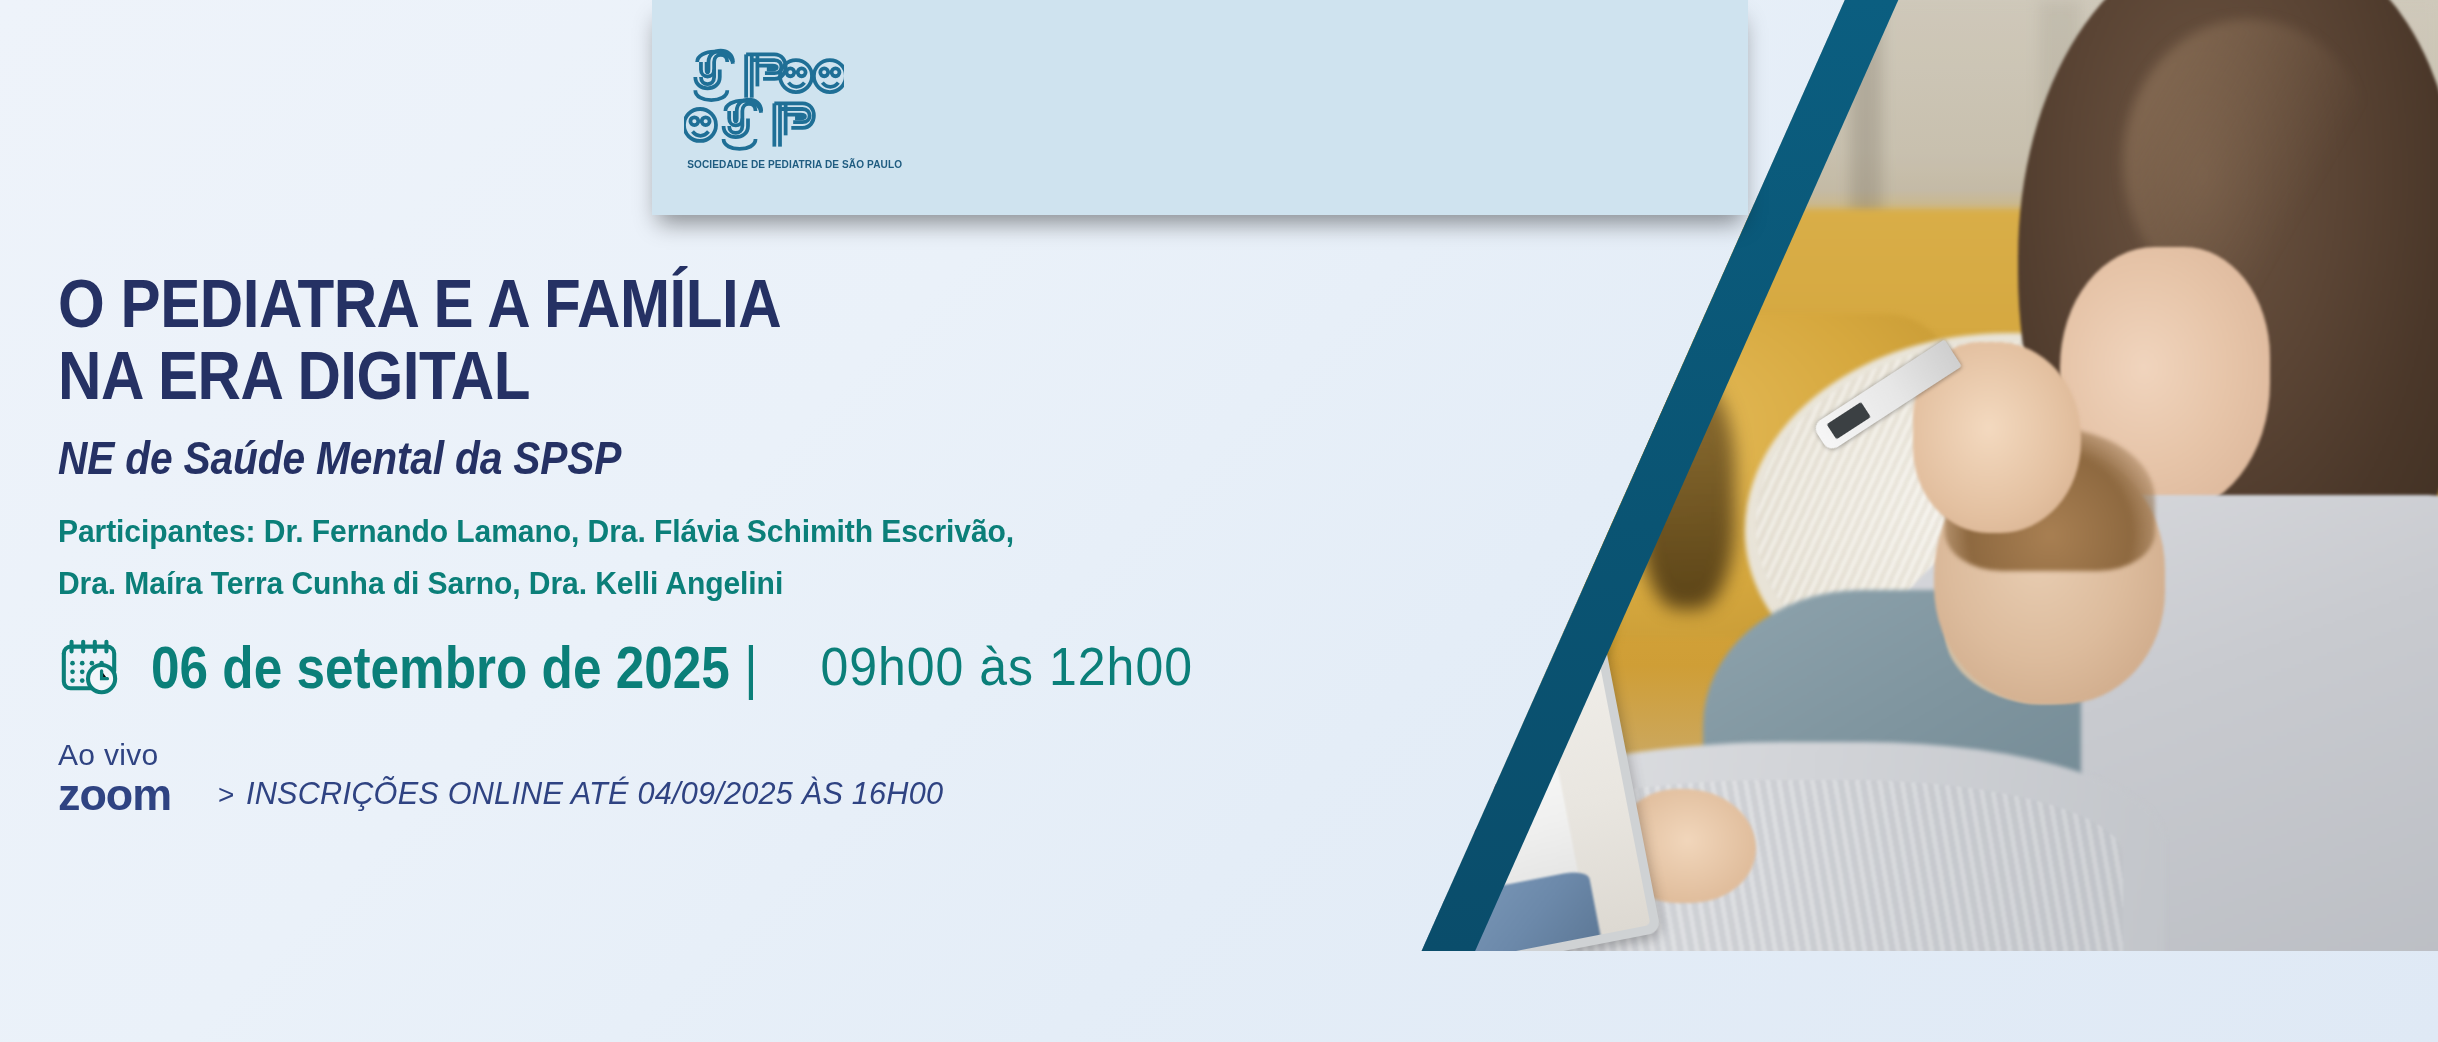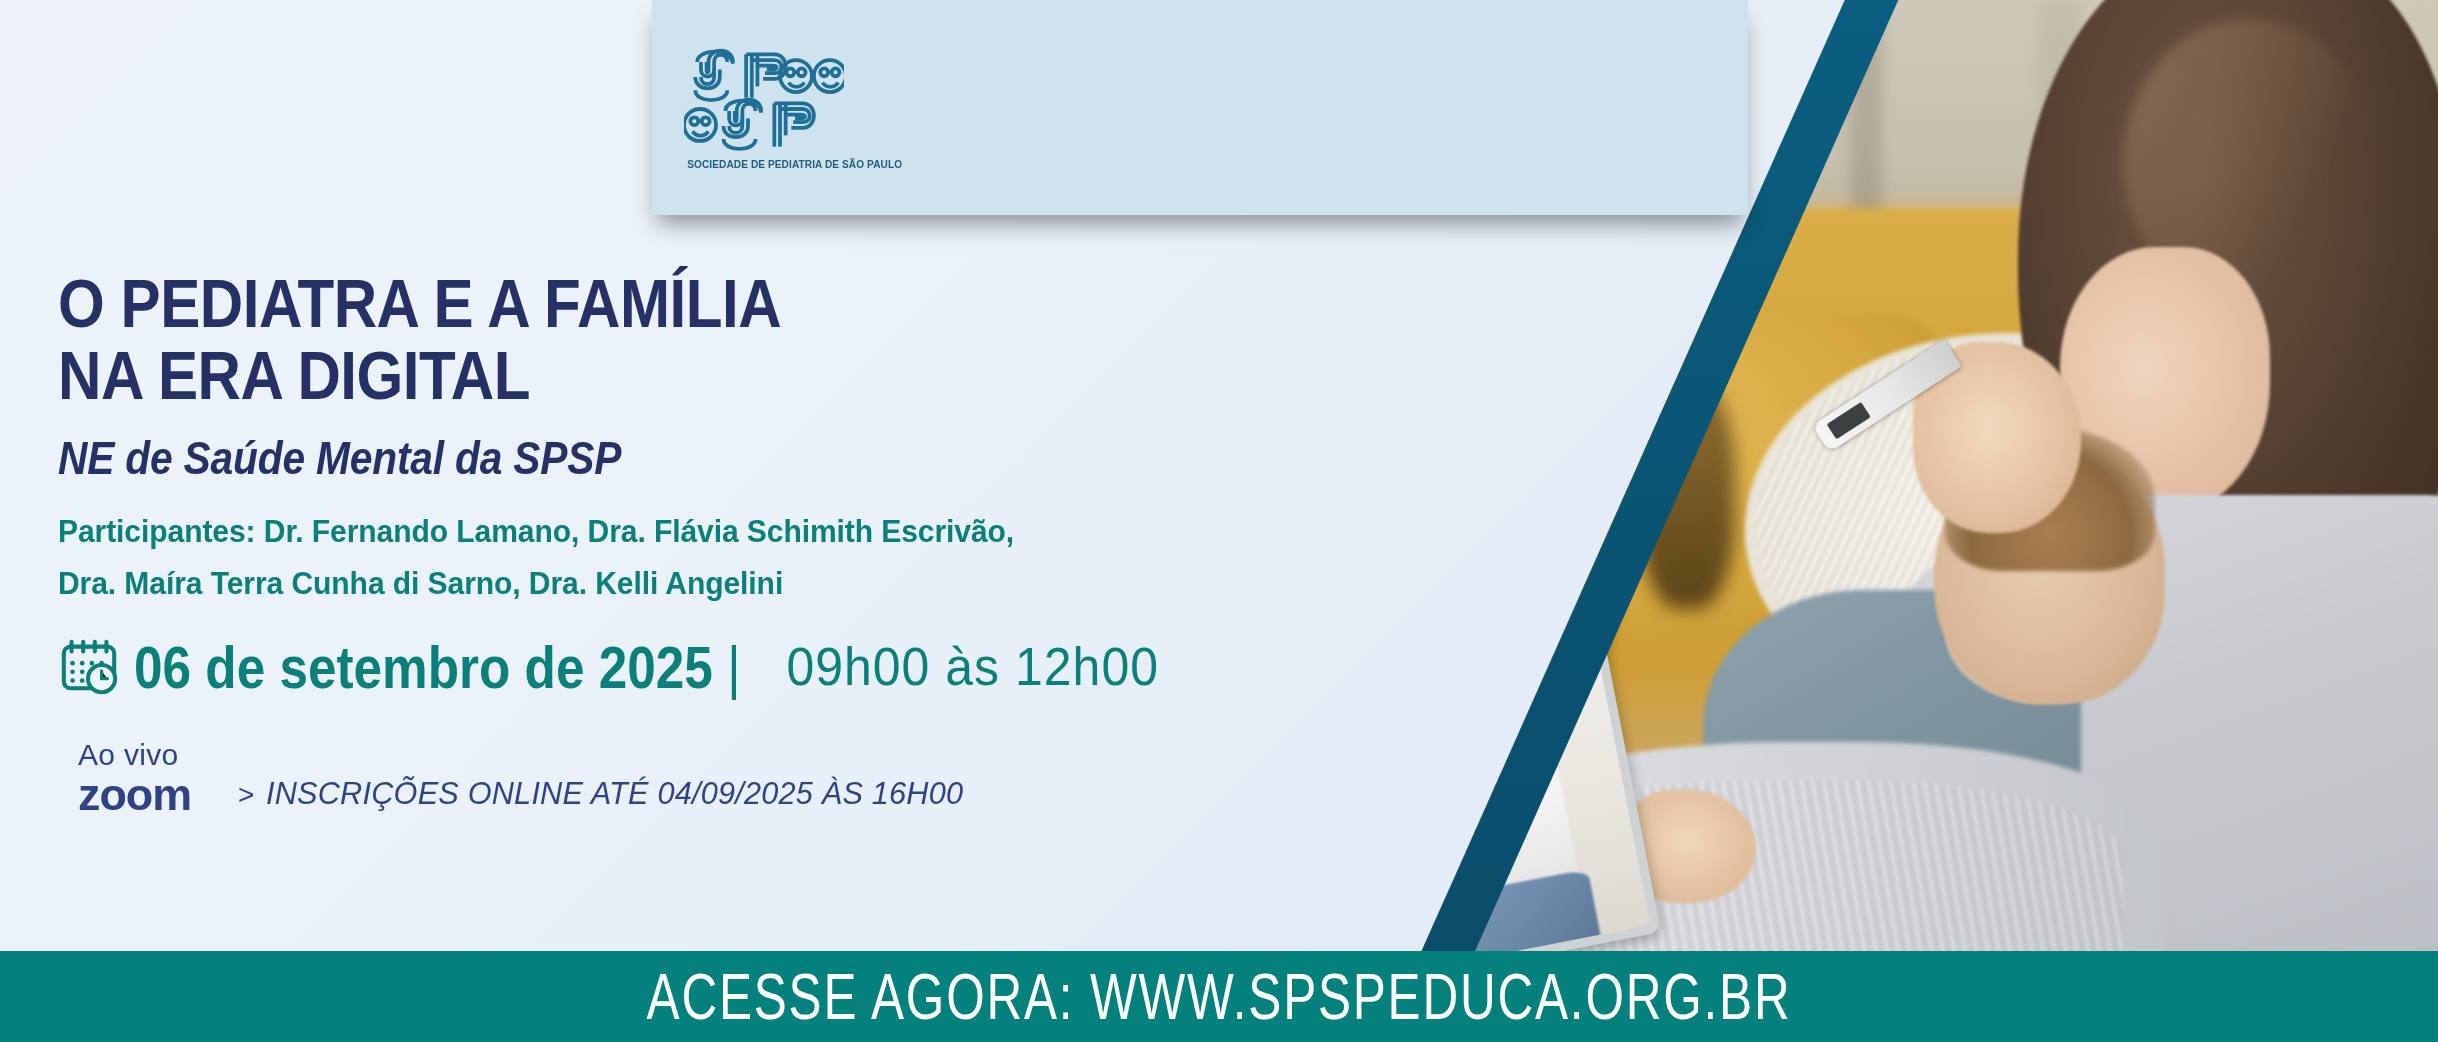--- a/index.html
+++ b/index.html
@@ -230,37 +230,37 @@
     transform:scaleY(1.1) scaleX(.97); transform-origin:left top;
   }
   .participants{
     font-family:"Liberation Sans", sans-serif;
     font-weight:700; font-size:31px; color:#0b7f79;
     letter-spacing:-.1px; transform:scaleX(.97); transform-origin:left top;
   }
   #participants-1{ margin-top:34px; }
   #participants-2{ margin-top:16px; }
 
-  #date-row{ display:flex; align-items:center; gap:14px; margin-top:34px; }
+  #date-row{ display:flex; align-items:center; gap:31px; margin-top:34px; }
   #calendar-icon{ width:62px; height:62px; flex:0 0 62px; }
   #date-text{
     font-family:"Liberation Sans", sans-serif;
     font-weight:700; font-size:54px; color:#0b7f79;
     transform:scaleY(1.08) scaleX(.95); transform-origin:left center;
     white-space:nowrap;
   }
   #date-sep{ font-weight:400; }
   #time-text{
     font-family:"Liberation Sans", sans-serif;
     font-weight:300; font-size:50px; color:#0b7f79;
     letter-spacing:1px; transform:scaleY(1.06); transform-origin:left center;
     white-space:nowrap;
   }
 
-  #live-row{ display:flex; align-items:flex-end; gap:30px; margin-top:42px;margin-left:20px; }
+  #live-row{ display:flex; align-items:flex-end; gap:30px; margin-top:42px; }
   #zoom-block{ width:130px; }
   #ao-vivo{
     font-family:"Liberation Sans", sans-serif;
     font-size:30px; color:#2f4382; line-height:1; letter-spacing:.3px;
   }
   #zoom-word{
     font-family:"Liberation Sans", sans-serif;
     font-weight:700; font-size:44px; color:#2f4382;
     letter-spacing:-1px; line-height:1.05; margin-top:2px;
     transform:scaleX(1.02); transform-origin:left;
@@ -437,17 +437,14 @@
         <div id="ao-vivo">Ao vivo</div>
         <div id="zoom-word">zoom</div>
       </div>
       <div id="inscr-row">
         <span id="chevron">&gt;</span>
         <span id="inscr-text">INSCRIÇÕES ONLINE ATÉ 04/09/2025 ÀS 16H00</span>
       </div>
     </div>
   </div>
 
-  <div id="bottom-bar">
-    <div id="bottom-text">ACESSE AGORA: WWW.SPSPEDUCA.ORG.BR</div>
-  </div>
 
 </div>
 
 </body></html>

